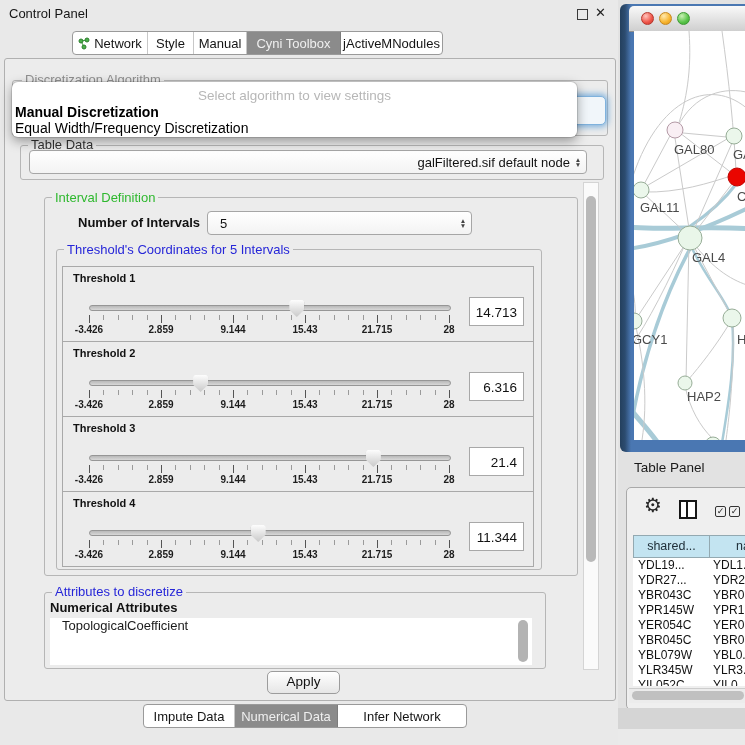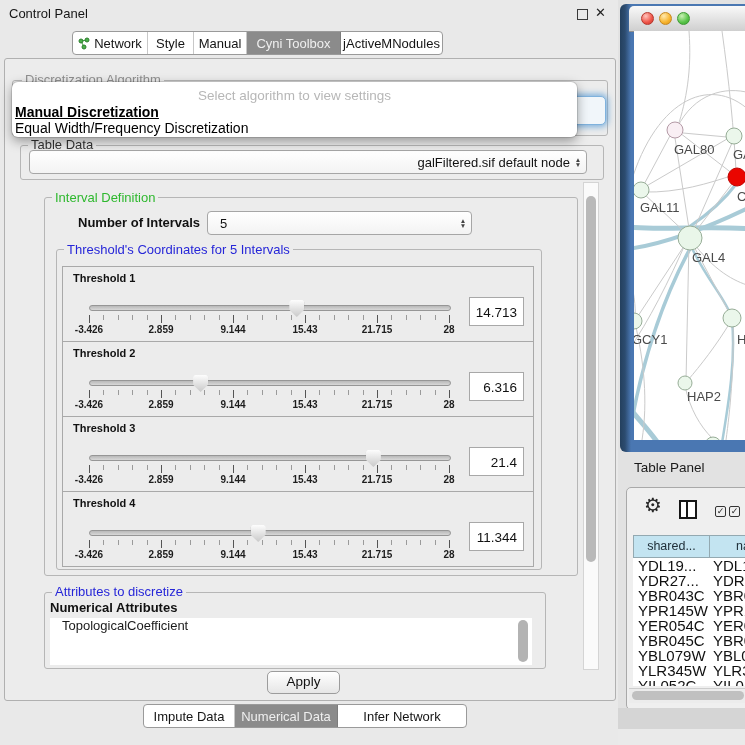--- a/index.html
+++ b/index.html
@@ -89,21 +89,21 @@
   #split-icon{left:52px;top:12px;width:14px;height:15px;border:2px solid #161616;background:#fff;}
   #split-icon::after{content:"";position:absolute;left:5px;top:0;width:2px;height:15px;background:#161616;}
   .cbx{position:absolute;top:18px;width:9px;height:9px;border:1.4px solid #333;border-radius:2px;
        font-size:9px;line-height:9px;color:#222;text-align:center;}
   #cbx1{left:88px;} #cbx2{left:102px;}
   .hcell{position:absolute;top:47px;height:23px;background:#c3e4f1;border:1px solid #93a9b1;box-sizing:border-box;
          font-size:12.5px;color:#20303a;line-height:21px;overflow:hidden;white-space:nowrap;}
   #hcell1{left:6px;width:77px;text-align:center;}
   #hcell2{left:82px;width:60px;padding-left:26px;}
   #trows{position:absolute;left:6px;top:70px;width:112px;height:128px;overflow:hidden;background:#fff;}
-  .trow{height:15px;line-height:15px;font-size:15px;color:#111;position:relative;white-space:nowrap;}
+  .trow{height:15px;line-height:15px;font-size:12px;color:#111;position:relative;white-space:nowrap;}
   .trow .c1{position:absolute;left:5px;} .trow .c2{position:absolute;left:80px;}
   #h-scroll{position:absolute;left:2px;top:200px;width:116px;height:14px;background:#ececec;border-top:1px solid #cdcdcd;}
   #h-scroll-thumb{position:absolute;left:3px;top:2px;width:112px;height:9px;background:#c0c0c0;border-radius:5px;}
   #below-strip1{left:0;top:708px;width:127px;height:21px;background:#d5d5d5;}
   #below-strip2{left:0;top:729px;width:127px;height:16px;background:#eaeaea;}
 </style>
 </head>
 <body>
 
 <div id="left-window">
@@ -351,21 +351,21 @@
       </div>
       <div class="seg" style="width: 128px;">
         <span>Infer Network</span>
       </div>
     </div>
 
   <div class="abs" id="algo-combo-focus"></div>
   <div class="abs" id="algo-popup">
     <div class="abs" id="algo-placeholder">Select algorithm to view settings</div>
     <div id="algo-options">
-        <div class="algo-opt hl" style="top: 22px; text-decoration: underline;">Manual Discretization</div>
+        <div class="algo-opt hl" style="top: 22px;">Manual Discretization</div>
         <div class="algo-opt" style="top: 38px;">Equal Width/Frequency Discretization</div>
       </div>
   </div>
 </div>
 
 <div id="right-col">
   <div id="net-window">
     <div id="net-titlebar">
       <div class="light" id="light-red"></div>
       <div class="light" id="light-yellow"></div>

